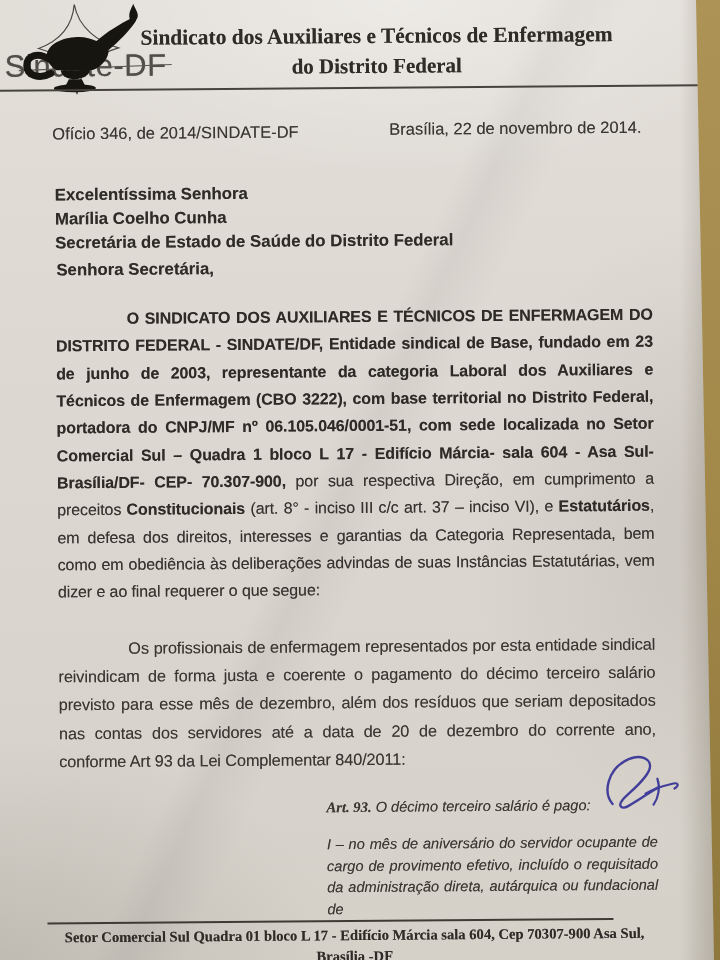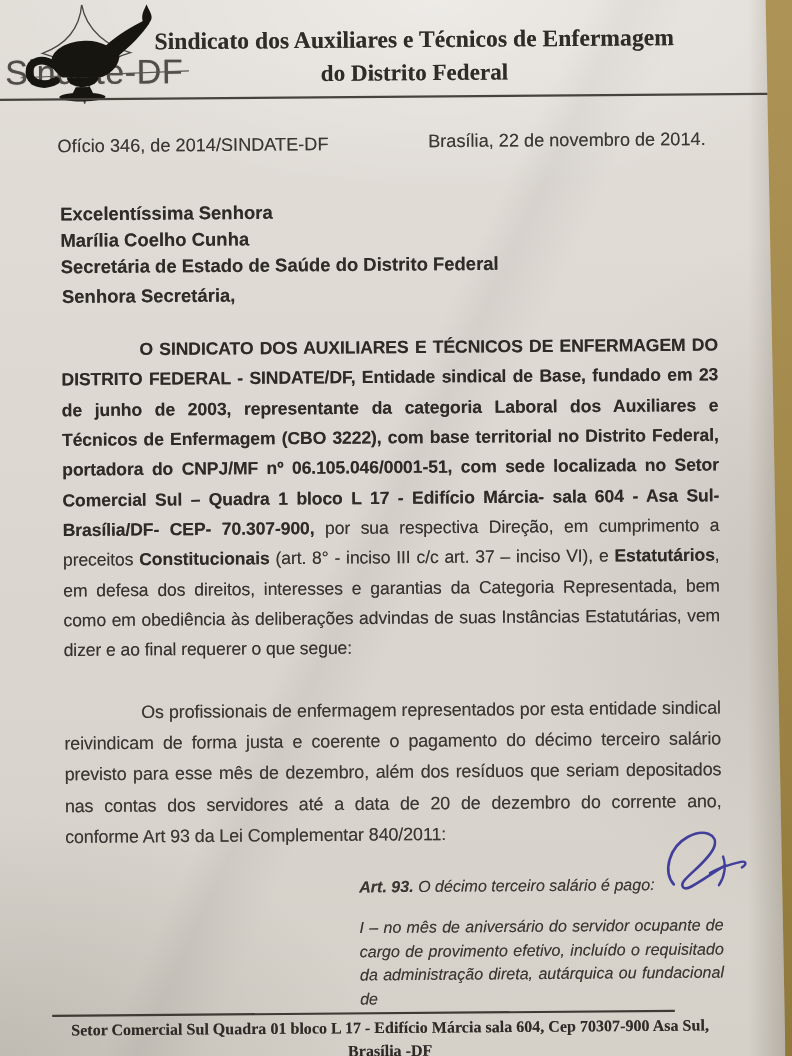--- a/index.html
+++ b/index.html
@@ -50,21 +50,21 @@
     font-size:16px;line-height:27.35px;letter-spacing:-0.1px;
     text-align:justify;text-indent:71px;color:#36332f;}
   .p1 b{color:#2e2b27;}
   .p2{left:57px;top:632px;width:597px;margin:0;
     font-size:16.3px;line-height:28.2px;letter-spacing:-0.1px;
     text-align:justify;text-indent:70px;color:#3a3733;}
 
   .quote{left:324px;top:797px;width:331px;font-style:italic;
     font-size:14.6px;line-height:21.8px;text-align:justify;color:#3a3733;}
   .q-head{margin:0 0 15px 0;}
-  .q-art{font-weight:bold;}
+  .q-art{font-weight:bold;font-family:Liberation Serif, serif;}
   .q-clause{margin:0;}
 
   .pen-mark{left:596px;top:750px;width:106px;height:88px;}
 
   .footer-rule{left:44px;top:920px;width:566px;height:2px;background:#3e3b35;}
   .letter-footer{left:48px;top:925px;width:606px;text-align:center;
     font-family:"Liberation Serif",serif;font-weight:bold;
     font-size:14.6px;line-height:21px;color:#2f2c28;}
 </style>
 </head>

